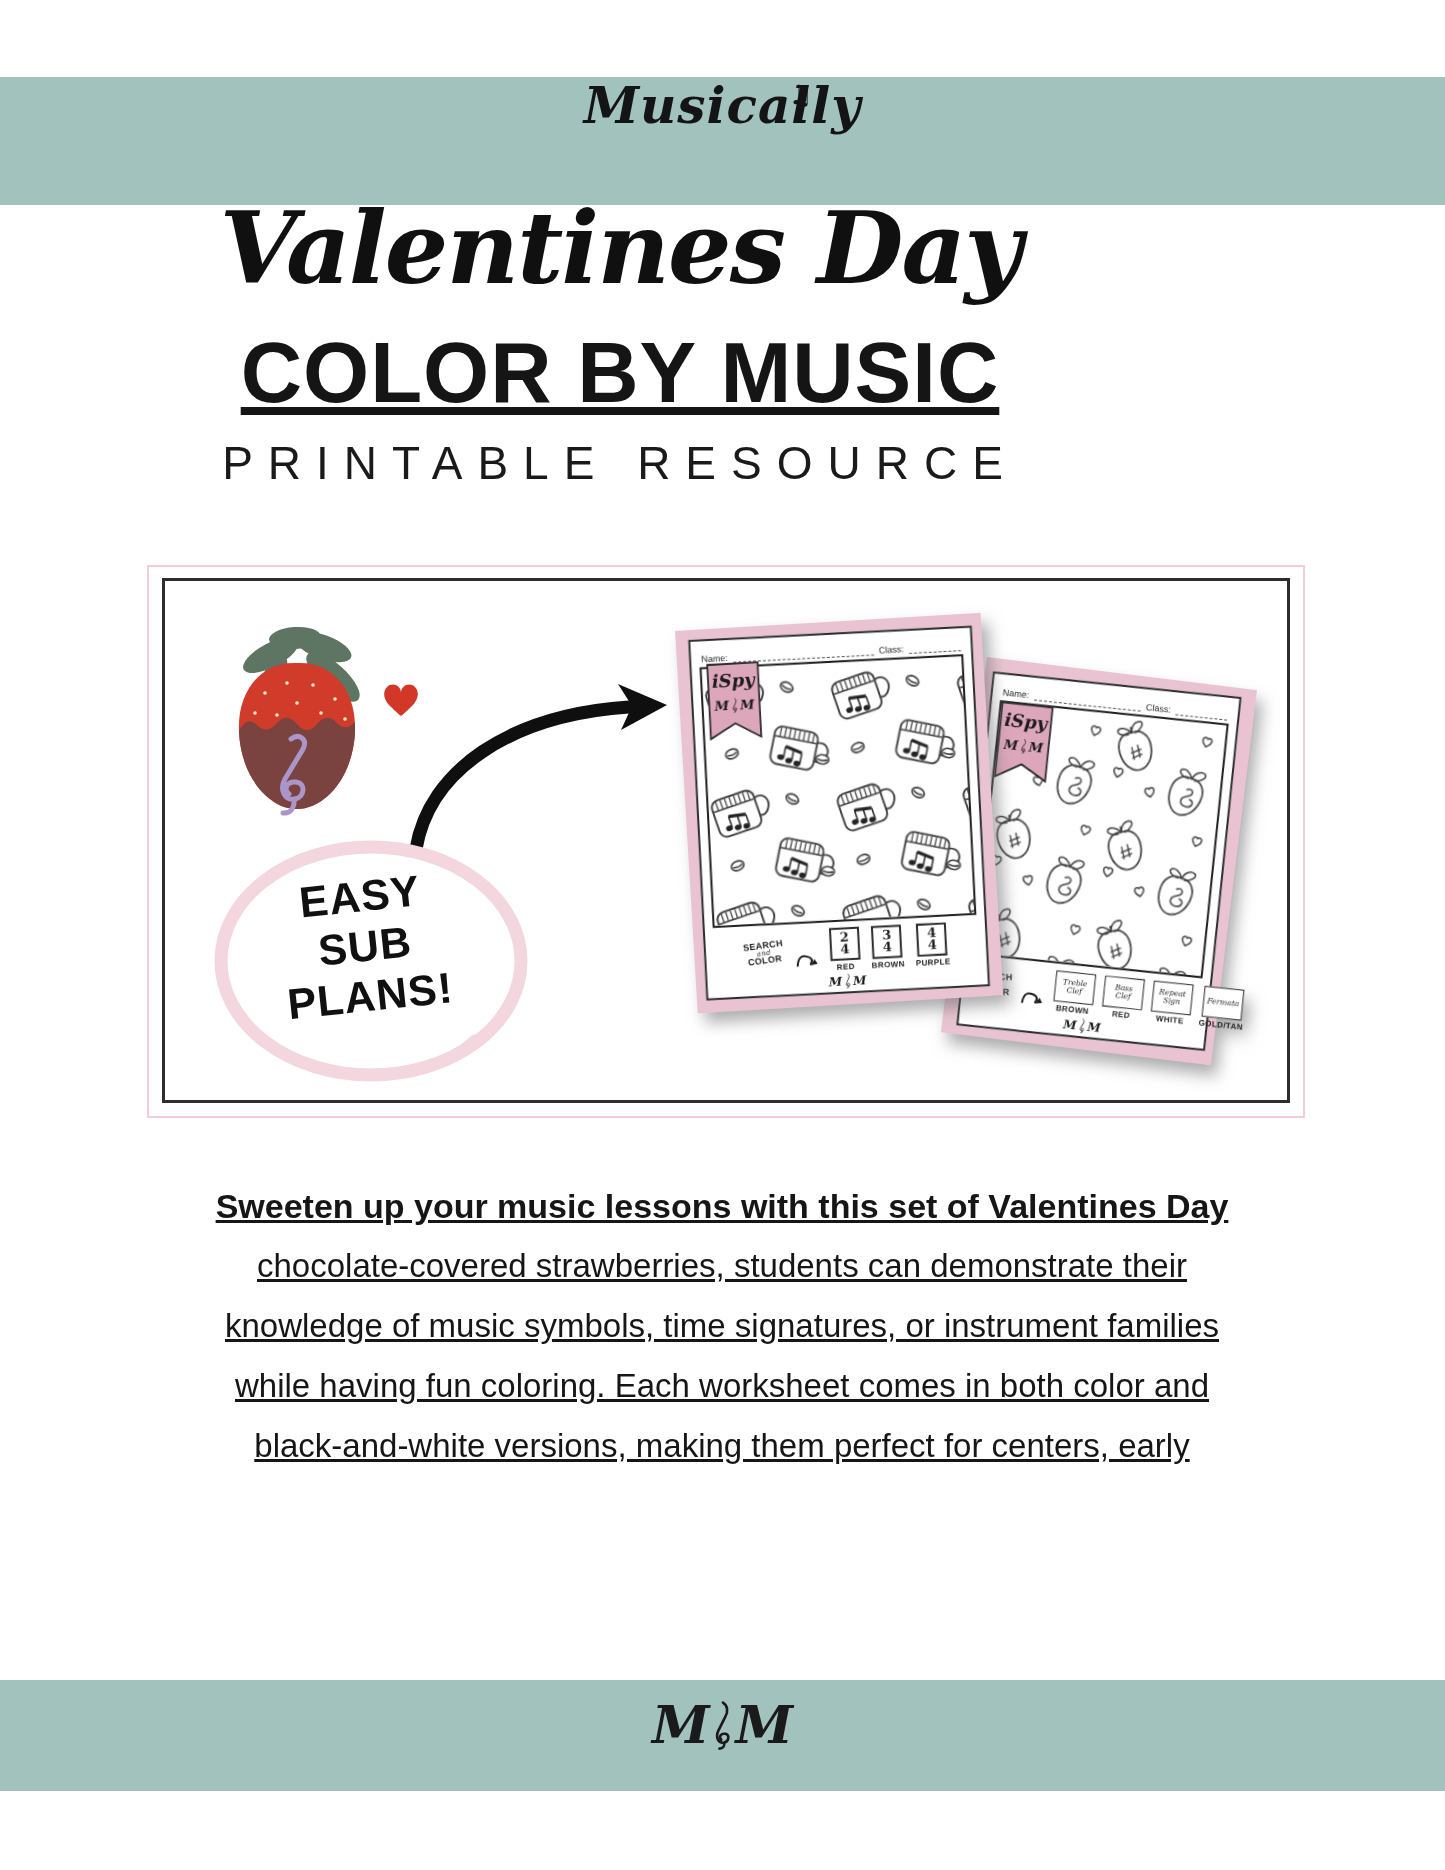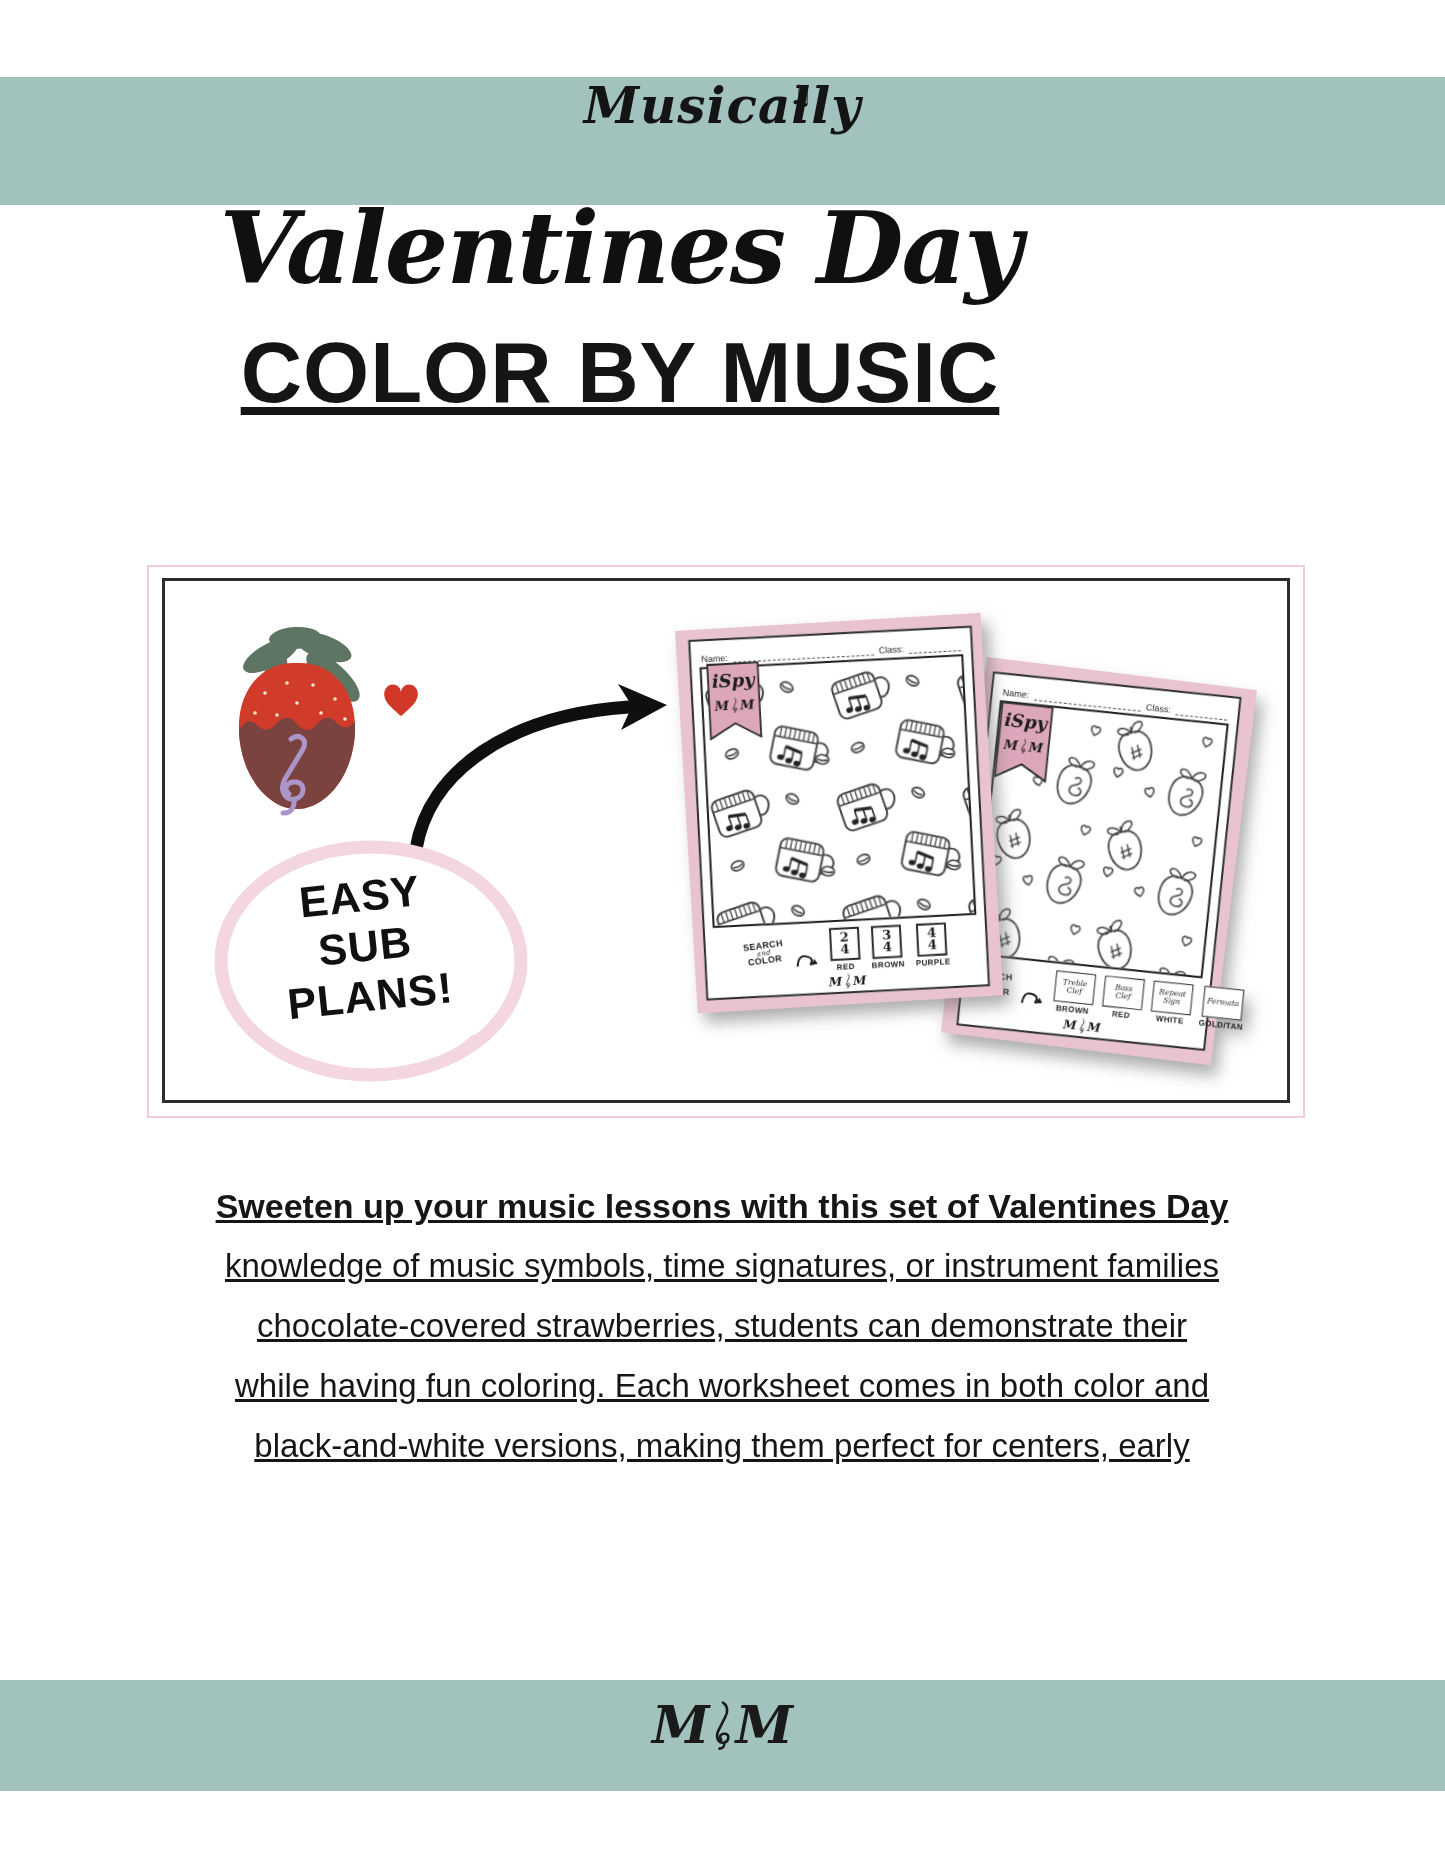--- a/index.html
+++ b/index.html
@@ -122,20 +122,21 @@
 
   <header class="banner top">
     <div class="brand">
       <span class="brand-note">♫</span>
       <div class="brand-l1">Musically</div>
     </div>
   </header>
 
   <div class="title-script">Valentines Day</div>
   <div class="title-main">COLOR BY MUSIC</div>
+  <div class="title-sub">PRINTABLE RESOURCE</div>
 
   <section class="feature-outer">
     <div class="feature-inner">
 
       <svg class="strawberry-svg" viewBox="0 0 145 218">
         <ellipse class="leaf" cx="46" cy="40" rx="31" ry="12" transform="rotate(-28 46 40)"></ellipse>
         <ellipse class="leaf" cx="98" cy="32" rx="30" ry="12" transform="rotate(20 98 32)"></ellipse>
         <ellipse class="leaf" cx="70" cy="23" rx="26" ry="11" transform="rotate(-4 70 23)"></ellipse>
         <ellipse class="leaf" cx="108" cy="62" rx="34" ry="13" transform="rotate(42 108 62)"></ellipse>
         <ellipse class="leaf" cx="48" cy="62" rx="24" ry="10" transform="rotate(118 48 62)"></ellipse>
@@ -366,22 +367,22 @@
             </span>
           </div>
         </div>
       </div>
 
     </div>
   </section>
 
   <section class="description">
     <div class="desc-line bold">Sweeten up your music lessons with this set of Valentines Day</div>
+    <div class="desc-line">chocolate-covered strawberries, students can demonstrate their</div>
     <div class="desc-line">knowledge of music symbols, time signatures, or instrument families</div>
-    <div class="desc-line">chocolate-covered strawberries, students can demonstrate their</div>
     <div class="desc-line">while having fun coloring. Each worksheet comes in both color and</div>
     <div class="desc-line">black-and-white versions, making them perfect for centers, early</div>
   </section>
 
   <footer class="banner bottom">
     <div class="mm-logo-wrap">
       <span class="monogram">
         <span>M</span>
         <svg class="clef-mini" viewBox="0 0 22 42">
           <path d="M11,2 C15,4.5 15.5,9.5 13,14 L7,26 C4.5,31.5 7,36.5 11.5,36 C16,35.5 17,29.5 13,28.5 C9.5,27.7 7,31 9.5,33.5 M12,36 C12.5,39 11,41 8,41" fill="none" stroke="#1a1a1a" stroke-width="2.2" stroke-linecap="round"></path>

